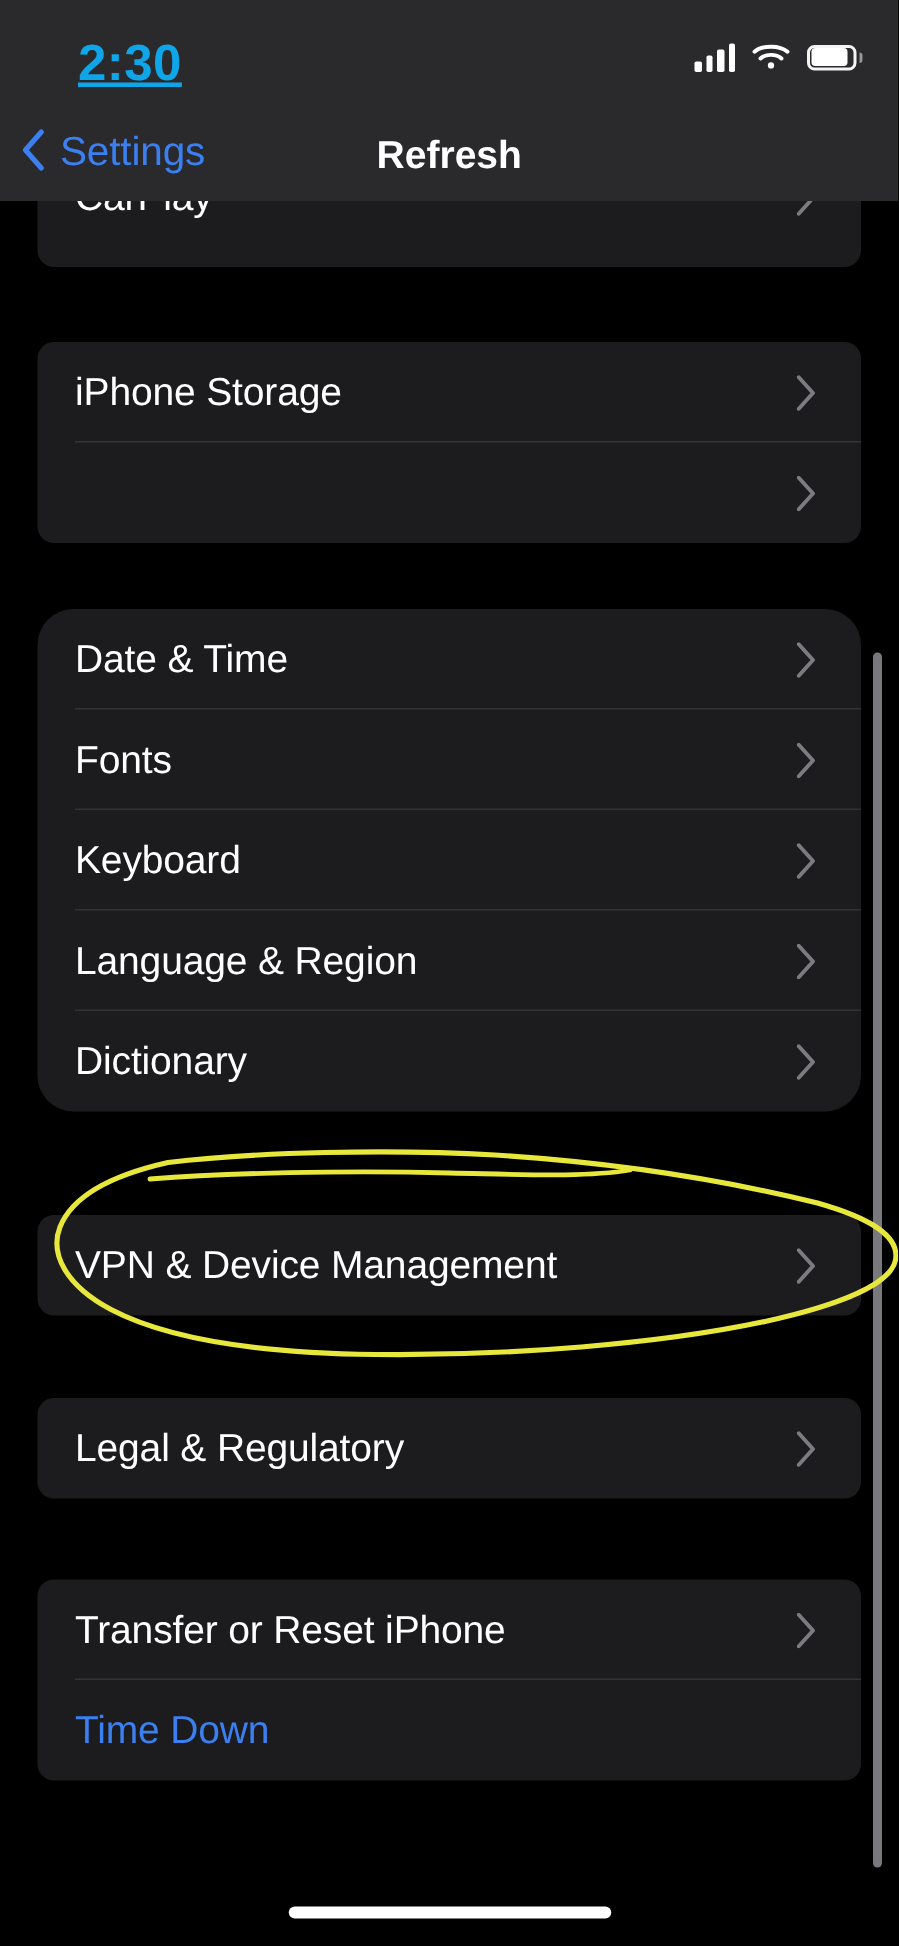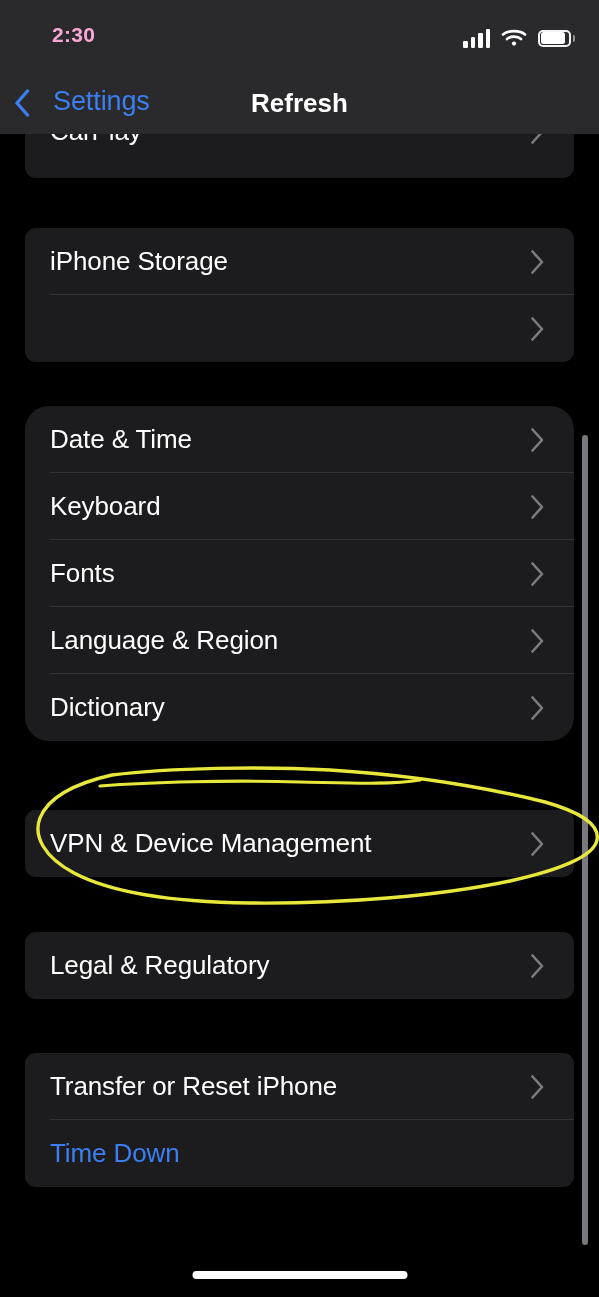--- a/index.html
+++ b/index.html
@@ -18,22 +18,23 @@
 
   
   .status-bar {
     position:absolute; top:0; left:0;
     width:599px; height:72px;
     background:#2a2a2c;
     z-index:40;
   }
   .status-time {
     position:absolute; left:52px; top:23px;
-    font-size:21px; font-weight:bold; color:#f9a8d4;
+    font-size:34px; font-weight:bold; color:#0ea5e9;
     letter-spacing:0.3px;
+    text-decoration:underline;
   }
   .status-right {
     position:absolute; right:28px; top:28px;
     display:flex; align-items:center; gap:11px;
   }
   .sig { display:flex; align-items:flex-end; gap:3px; height:20px; }
   .sig i { display:block; width:4.5px; background:#fff; border-radius:1.2px; }
   .sig i:nth-child(1){ height:7px; }
   .sig i:nth-child(2){ height:11px; }
   .sig i:nth-child(3){ height:15px; }
@@ -57,21 +58,21 @@
 
   
   .nav-bar {
     position:absolute; top:72px; left:0;
     width:599px; height:62px;
     background:#2a2a2c;
     z-index:40;
   }
   .nav-back {
     position:absolute; left:14px; top:14px;
-    display:flex; align-items:flex-end; gap:23px;
+    display:flex; align-items:flex-start; gap:10px;
     cursor:pointer;
   }
   .nav-back .chev { width:16px; height:28px; }
   .nav-back .lbl {
     font-size:27px; color:#3b7ff0;
     letter-spacing:-0.1px;
   }
   .nav-title {
     position:absolute; left:0; top:16px; width:599px;
     text-align:center;
@@ -180,28 +181,28 @@
 
     <div class="group" style="top:406px;border-radius:24px;">
       <div class="row">
         <span class="label">Date &amp; Time</span>
         <svg class="chev" viewBox="0 0 13 24" fill="none">
           <path d="M1.5 1.5 L11 12 L1.5 22.5" stroke="#7c7c80" stroke-width="2.6" stroke-linecap="round" stroke-linejoin="round"></path>
         </svg>
         <span class="sep"></span>
       </div>
       <div class="row">
+        <span class="label">Fonts</span>
+        <svg class="chev" viewBox="0 0 13 24" fill="none">
+          <path d="M1.5 1.5 L11 12 L1.5 22.5" stroke="#7c7c80" stroke-width="2.6" stroke-linecap="round" stroke-linejoin="round"></path>
+        </svg>
+        <span class="sep"></span>
+      </div>
+      <div class="row">
         <span class="label">Keyboard</span>
-        <svg class="chev" viewBox="0 0 13 24" fill="none">
-          <path d="M1.5 1.5 L11 12 L1.5 22.5" stroke="#7c7c80" stroke-width="2.6" stroke-linecap="round" stroke-linejoin="round"></path>
-        </svg>
-        <span class="sep"></span>
-      </div>
-      <div class="row">
-        <span class="label">Fonts</span>
         <svg class="chev" viewBox="0 0 13 24" fill="none">
           <path d="M1.5 1.5 L11 12 L1.5 22.5" stroke="#7c7c80" stroke-width="2.6" stroke-linecap="round" stroke-linejoin="round"></path>
         </svg>
         <span class="sep"></span>
       </div>
       <div class="row">
         <span class="label">Language &amp; Region</span>
         <svg class="chev" viewBox="0 0 13 24" fill="none">
           <path d="M1.5 1.5 L11 12 L1.5 22.5" stroke="#7c7c80" stroke-width="2.6" stroke-linecap="round" stroke-linejoin="round"></path>
         </svg>

